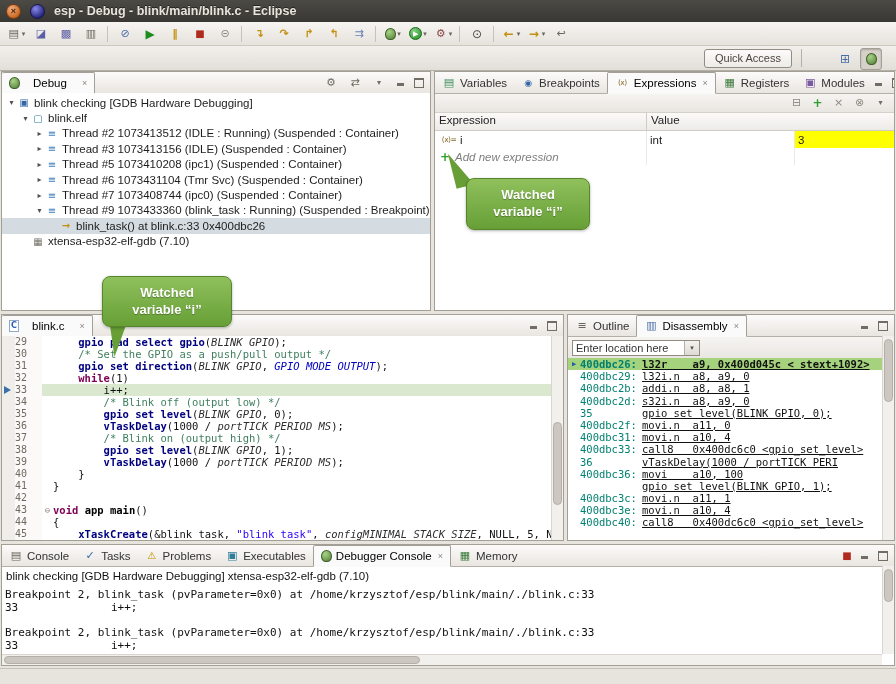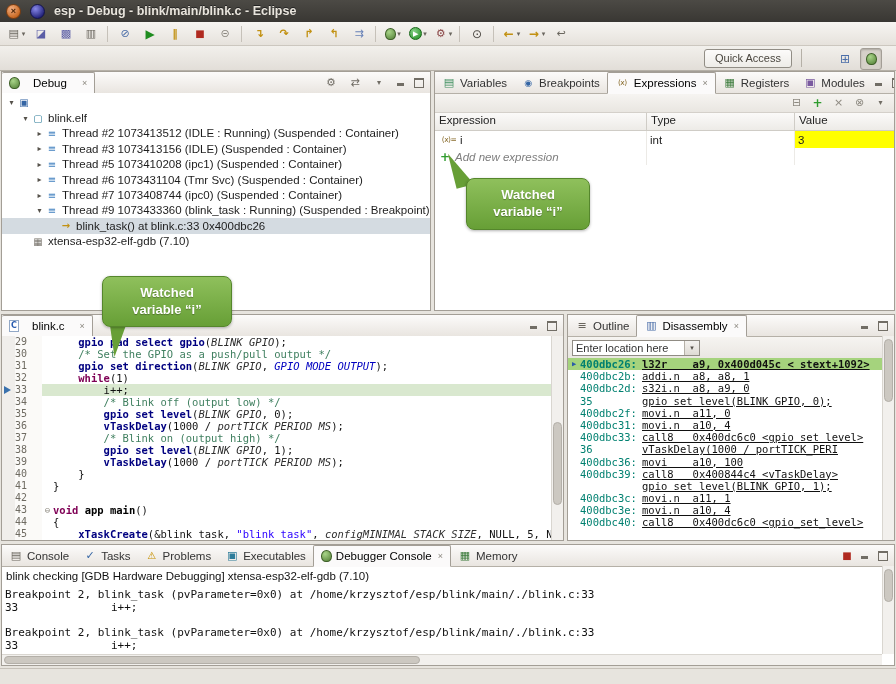--- a/index.html
+++ b/index.html
@@ -281,20 +281,21 @@
           </span>
         <span class="pbtn">
             <span class="ic ic-maximize-icon"></span>
           </span>
       </div>
     </div>
     <div id="debug-tree">
         <div class="trow" style="padding-left: 4px;">
           <span class="arrow">▾</span>
           <span class="ic ic-launch-config-icon">▣</span>
+          <span class="ttext">blink checking [GDB Hardware Debugging]</span>
         </div>
         <div class="trow" style="padding-left: 18px;">
           <span class="arrow">▾</span>
           <span class="ic ic-executable-icon">▢</span>
           <span class="ttext">blink.elf</span>
         </div>
         <div class="trow" style="padding-left: 32px;">
           <span class="arrow">▸</span>
           <span class="ic ic-thread-icon">≡</span>
           <span class="ttext">Thread #2 1073413512 (IDLE : Running) (Suspended : Container)</span>
@@ -383,21 +384,20 @@
         </span>
         <span class="vbtn">
           <span class="ic ic-remove-all-icon">⊗</span>
         </span>
         <span class="vbtn">
           <span class="ic ic-view-menu-icon">▾</span>
         </span>
       </div>
     <div id="expr-header">
       <span class="hcell col1">Expression</span>
-      <span class="hcell col2">Type</span>
       <span class="hcell col3">Value</span>
     </div>
     <div id="expr-rows">
         <div class="erow">
           <span class="ecell col1">
             <span class="ic ic-watch-expression-icon">(x)=</span>
             <span>i</span>
           </span>
           <span class="ecell col2">int</span>
           <span class="ecell col3 hl">3</span>
@@ -567,29 +567,29 @@
       </div>
     </div>
     <div id="disasm-toolbar">
       <div id="location-combo">
         <span id="location-text">Enter location here</span>
         <span class="combo-arrow">▾</span>
       </div>
     </div>
     <div id="disasm-rows">
         <div class="drow dcur"><span class="dmark">▶</span><span class="daddr">400dbc26:</span><span class="dtext">l32r    a9, 0x400d045c &lt;_stext+1092&gt;</span></div>
+        <div class="drow"><span class="dmark"></span><span class="daddr">400dbc29:</span><span class="dtext">l32i.n  a8, a9, 0</span></div>
         <div class="drow"><span class="dmark"></span><span class="daddr">400dbc2b:</span><span class="dtext">addi.n  a8, a8, 1</span></div>
         <div class="drow"><span class="dmark"></span><span class="daddr">400dbc2d:</span><span class="dtext">s32i.n  a8, a9, 0</span></div>
         <div class="drow"><span class="dmark"></span><span class="daddr">35</span><span class="dtext">gpio_set_level(BLINK_GPIO, 0);</span></div>
         <div class="drow"><span class="dmark"></span><span class="daddr">400dbc2f:</span><span class="dtext">movi.n  a11, 0</span></div>
         <div class="drow"><span class="dmark"></span><span class="daddr">400dbc31:</span><span class="dtext">movi.n  a10, 4</span></div>
         <div class="drow"><span class="dmark"></span><span class="daddr">400dbc33:</span><span class="dtext">call8   0x400dc6c0 &lt;gpio_set_level&gt;</span></div>
         <div class="drow"><span class="dmark"></span><span class="daddr">36</span><span class="dtext">vTaskDelay(1000 / portTICK_PERI</span></div>
         <div class="drow"><span class="dmark"></span><span class="daddr">400dbc36:</span><span class="dtext">movi    a10, 100</span></div>
-        <div class="drow"><span class="dmark"></span><span class="daddr">400dbc39:</span><span class="dtext">call8   0x400844c4 &lt;vTaskDelay&gt;</span></div>
         <div class="drow"><span class="dmark"></span><span class="daddr"></span><span class="dtext">gpio_set_level(BLINK_GPIO, 1);</span></div>
         <div class="drow"><span class="dmark"></span><span class="daddr">400dbc3c:</span><span class="dtext">movi.n  a11, 1</span></div>
         <div class="drow"><span class="dmark"></span><span class="daddr">400dbc3e:</span><span class="dtext">movi.n  a10, 4</span></div>
         <div class="drow"><span class="dmark"></span><span class="daddr">400dbc40:</span><span class="dtext">call8   0x400dc6c0 &lt;gpio_set_level&gt;</span></div>
       </div>
     <div class="vsb" style="top:21px;">
         <div class="vthumb" style="top:3px;height:30%;"></div>
       </div>
   </div>
 

